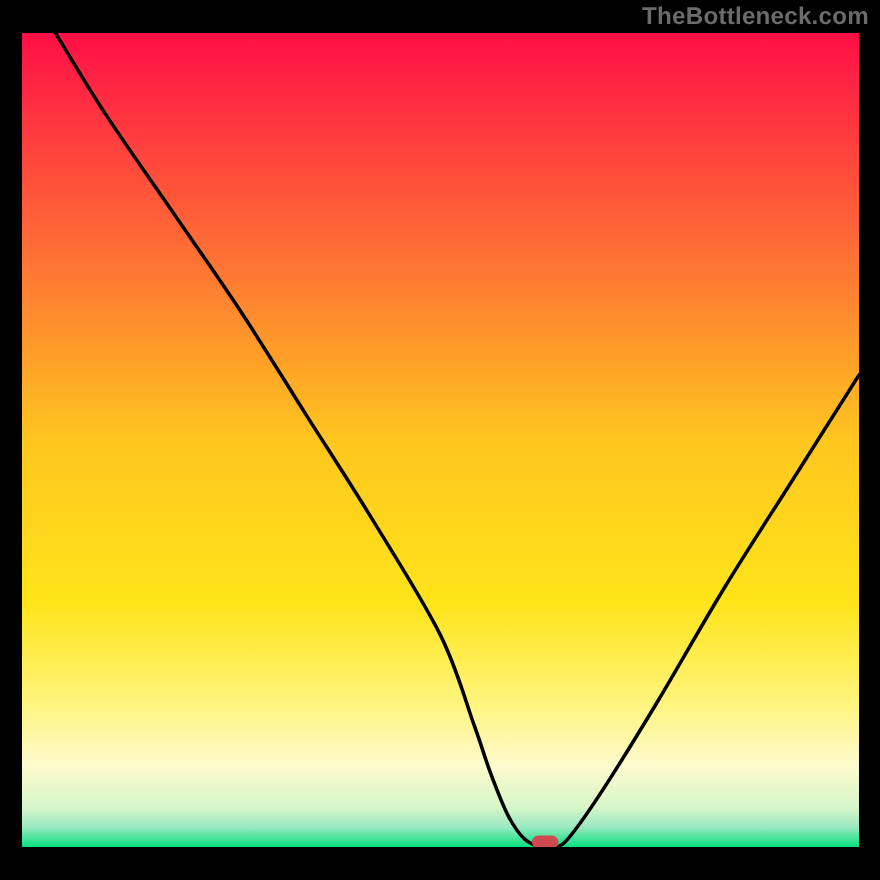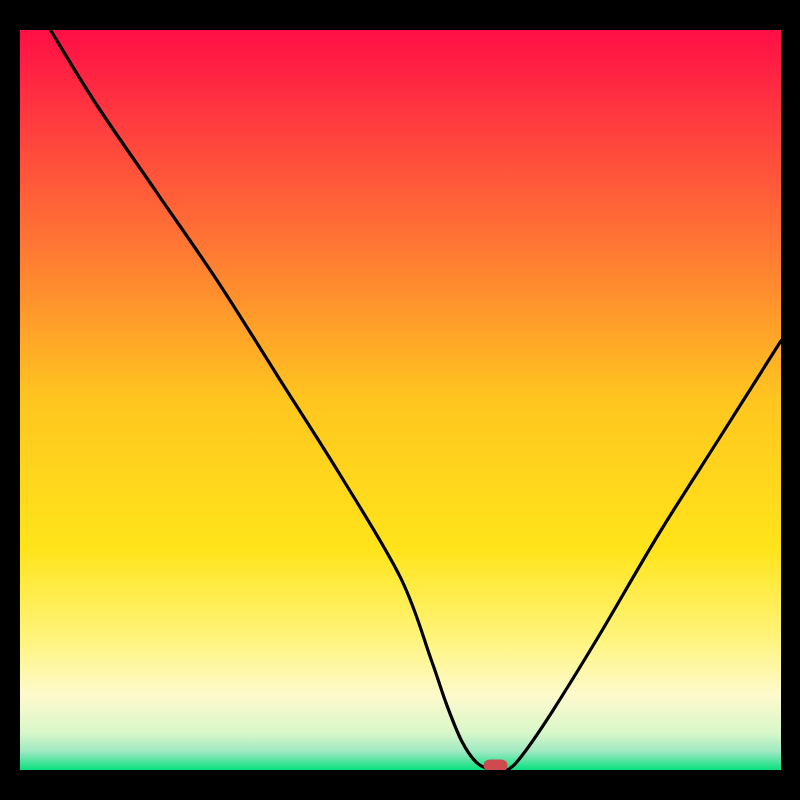--- a/index.html
+++ b/index.html
@@ -37,20 +37,21 @@
   }
   .plot svg {
     display: block;
   }
 </style>
 </head>
 <body>
 
 <div class="frame">
 
+  <div class="watermark">TheBottleneck.com</div>
 
   <div class="plot">
     <svg id="chart-svg" width="761" height="740" viewBox="0 0 761 740">
       <defs>
         <linearGradient id="bg-grad" x1="0" y1="0" x2="0" y2="1">
             <stop offset="0.00%" stop-color="#ff0f46"></stop>
             <stop offset="12.00%" stop-color="#ff3a3f"></stop>
             <stop offset="30.00%" stop-color="#ff7a33"></stop>
             <stop offset="50.00%" stop-color="#ffc61f"></stop>
             <stop offset="70.00%" stop-color="#ffe41a"></stop>

